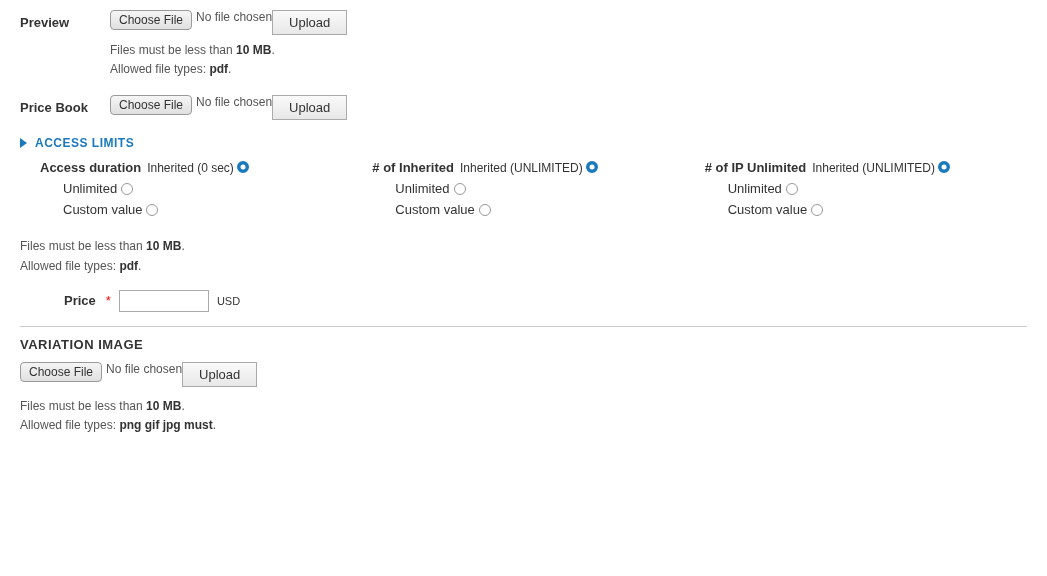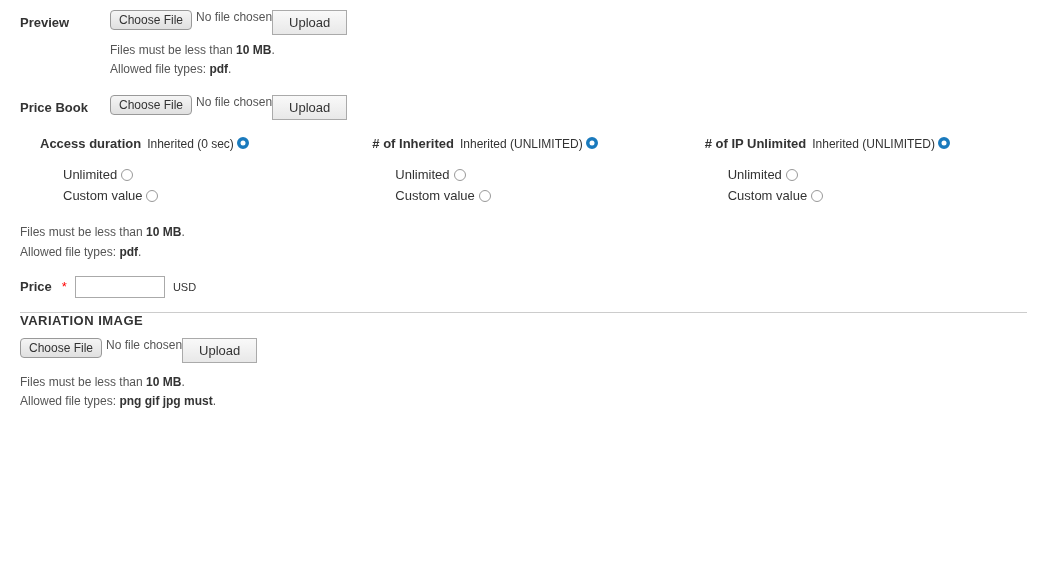--- a/index.html
+++ b/index.html
@@ -92,21 +92,21 @@
       grid-template-columns: 1fr 1fr 1fr;
       gap: 0;
       margin-left: 10px;
     }
     .access-col {
       padding: 0 10px;
     }
     .access-col-header {
       font-weight: bold;
       font-size: 13px;
-      margin-bottom: 16px;
+      margin-bottom: 6px;
       display: flex;
       align-items: center;
       gap: 6px;
     }
     .inherited-label {
       font-weight: normal;
       font-size: 12px;
       color: #333;
       display: flex;
       align-items: flex-start;
@@ -162,38 +162,40 @@
     }
     .price-row {
       display: flex;
       align-items: center;
       gap: 8px;
       margin: 14px 0;
     }
     .price-label {
       font-weight: bold;
       font-size: 13px;
+      margin-left: 44px;
     }
     .required-star {
       color: red;
       margin-left: 2px;
     }
     .price-input {
       width: 90px;
       height: 22px;
       border: 1px solid #aaa;
       padding: 2px 4px;
       font-size: 13px;
     }
     .currency-label {
       font-size: 11px;
       color: #333;
     }
     .variation-section {
       border-top: 1px solid #ccc;
+      padding-top: 10px;
       margin-top: 0;
     }
     .variation-title {
       font-weight: bold;
       font-size: 13px;
       letter-spacing: 0.5px;
       margin-bottom: 10px;
     }
   </style>
 </head>
@@ -219,20 +221,24 @@
     <span class="field-label">Price Book</span>
     <div class="file-input-wrapper">
       <span class="file-choose-btn">Choose File</span>
       <span class="no-file-text">No file chosen</span>
       <button class="upload-btn">Upload</button>
     </div>
   </div>
 </div>
 
 <div class="access-limits-section">
+  <div class="access-limits-header">
+    <span class="triangle"></span>
+    <span>ACCESS LIMITS</span>
+  </div>
   <div class="access-grid">
 
     <div class="access-col">
       <div class="access-col-header">
         <span>Access duration</span>
         <span class="inherited-label">
           <span>Inherited (0 sec)</span>
           <span class="radio-blue"></span>
         </span>
       </div>

